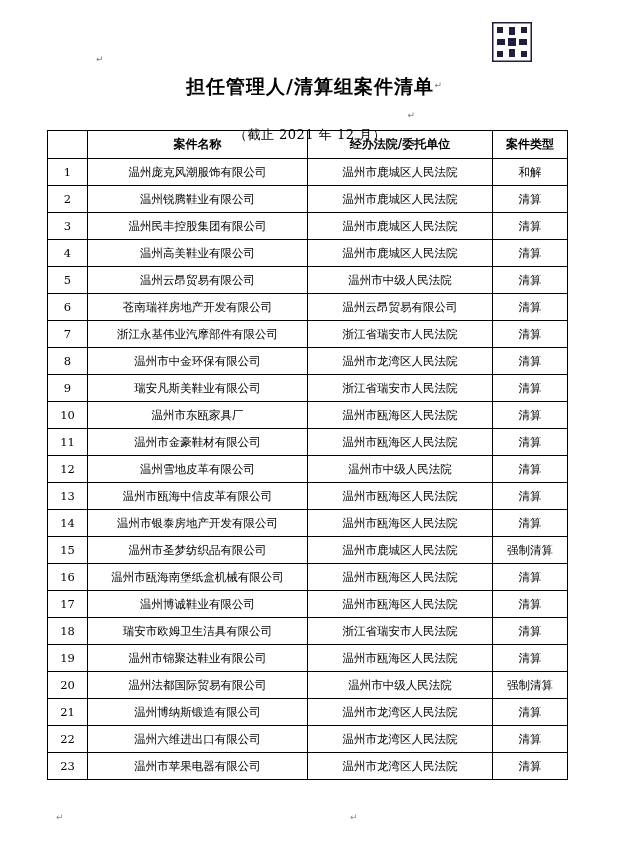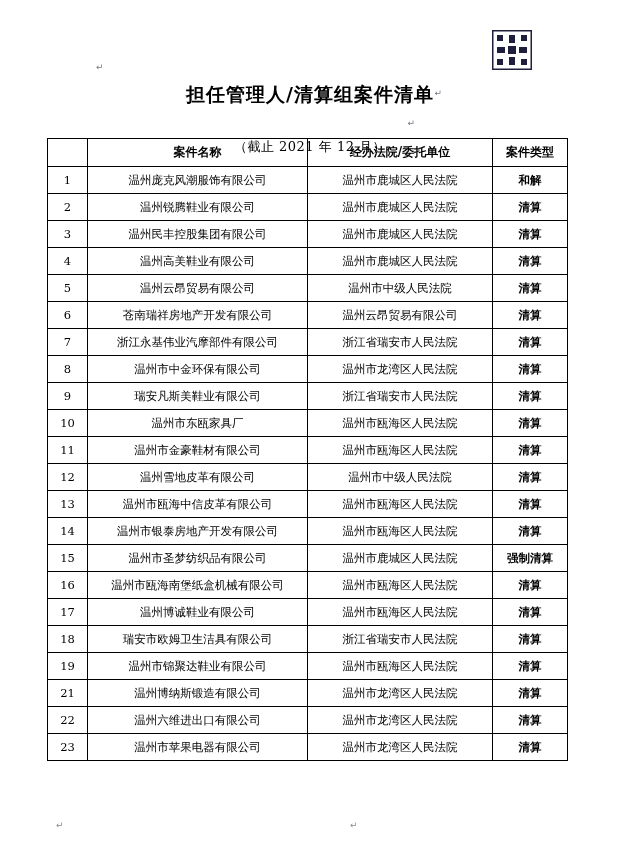--- a/index.html
+++ b/index.html
@@ -28,21 +28,21 @@
     right: 88px;
     width: 40px;
     height: 40px;
   }
   .doc-title {
     text-align: center;
     font-family: "DejaVu Serif", "Liberation Serif", serif;
     font-weight: bold;
     font-size: 19px;
     letter-spacing: 1px;
-    margin: 16px;
+    margin: 8px;
     padding-top: 66px;
   }
   .doc-subtitle {
     text-align: center;
     font-family: "DejaVu Serif", "Liberation Serif", serif;
     font-size: 13px;
     margin: 12px;
     padding-top: 14px;
     letter-spacing: 0.5px;
   }
@@ -75,21 +75,21 @@
     height: 27px;
     line-height: 27px;
   }
   col.c-idx { width: 40px; }
   col.c-name { width: 220px; }
   col.c-court { width: 185px; }
   col.c-type { width: 75px; }
   td.idx { font-family: "DejaVu Serif", "Liberation Serif", serif; font-size: 11.5px; }
   td.name-cell { font-size: 11.5px; }
   td.court-cell { font-size: 11.5px; }
-  td.type-cell { font-size: 11.5px; font-weight: bold; }
+  td.type-cell { font-size: 11.5px; }
   
   td .fit {
     display: inline-block;
     transform-origin: center center;
   }
   
   .mark {
     position: absolute;
     font-size: 9px;
     color: #7a7a8a;
@@ -265,20 +265,26 @@
             <td class="court-cell"><span class="fit">浙江省瑞安市人民法院</span></td>
             <td class="type-cell"><span class="fit">清算</span></td>
           </tr>
           <tr>
             <td class="idx"><span class="fit">19</span></td>
             <td class="name-cell"><span class="fit">温州市锦聚达鞋业有限公司</span></td>
             <td class="court-cell"><span class="fit">温州市瓯海区人民法院</span></td>
             <td class="type-cell"><span class="fit">清算</span></td>
           </tr>
           <tr>
+            <td class="idx"><span class="fit">20</span></td>
+            <td class="name-cell"><span class="fit">温州法都国际贸易有限公司</span></td>
+            <td class="court-cell"><span class="fit">温州市中级人民法院</span></td>
+            <td class="type-cell"><span class="fit">强制清算</span></td>
+          </tr>
+          <tr>
             <td class="idx"><span class="fit">21</span></td>
             <td class="name-cell"><span class="fit">温州博纳斯锻造有限公司</span></td>
             <td class="court-cell"><span class="fit">温州市龙湾区人民法院</span></td>
             <td class="type-cell"><span class="fit">清算</span></td>
           </tr>
           <tr>
             <td class="idx"><span class="fit">22</span></td>
             <td class="name-cell"><span class="fit">温州六维进出口有限公司</span></td>
             <td class="court-cell"><span class="fit">温州市龙湾区人民法院</span></td>
             <td class="type-cell"><span class="fit">清算</span></td>

